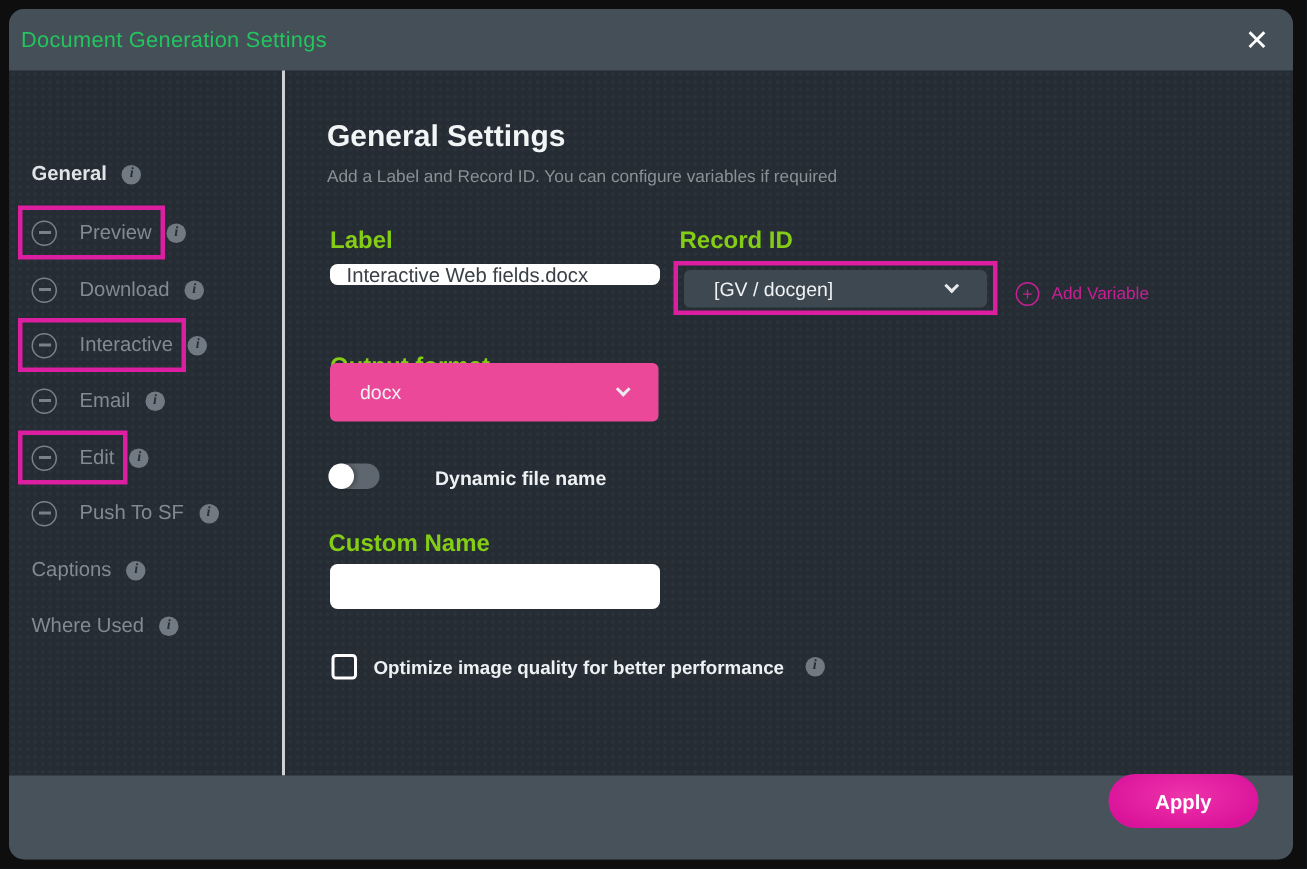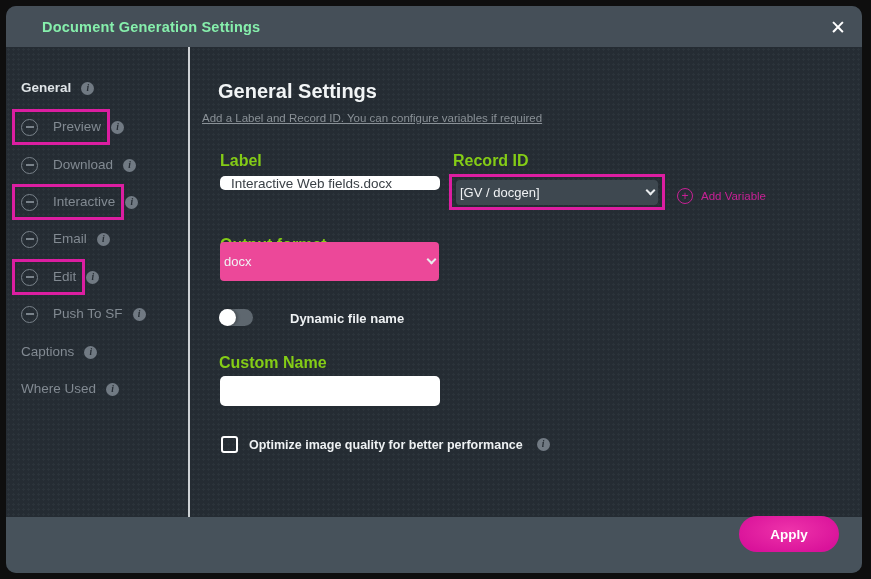--- a/index.html
+++ b/index.html
@@ -16,22 +16,22 @@
     border-radius:10px; background:#252c33;
   }
 
   
   .mheader {
     position:absolute; left:0; top:0; right:0; height:41px;
     background:#454f58; border-radius:10px 10px 0 0;
     display:flex; align-items:center;
   }
   .mtitle {
-    margin-left:36px; font-size:14.5px; font-weight:700;
-    color:#86efac; letter-spacing:.2px;
+    margin-left:8px; font-size:14.5px; font-weight:400;
+    color:#22c55e; letter-spacing:.2px;
   }
   .close {
     position:absolute; right:10px; top:7px; width:28px; height:28px;
     display:flex; align-items:center; justify-content:center;
     color:#ffffff; font-size:19px; font-weight:400; cursor:pointer;
   }
 
   
   .mbody {
     position:absolute; left:0; top:41px; right:0; bottom:56px;
@@ -40,21 +40,21 @@
   }
   .divider {
     position:absolute; left:182px; top:41px; width:2px; height:470px;
     background:#cdd1d4;
   }
 
   
   .srow {
     position:absolute; left:15px; height:18px;
     display:flex; align-items:center;
-    color:#828a92; font-size:13.5px; cursor:pointer; white-space:nowrap;
+    color:#828a92; font-size:13.5px; cursor:pointer; white-space:nowrap;margin-top:28px;
   }
   .row-main { display:flex; align-items:center; }
   .srow.hl .row-main { outline:3px solid #dc1ea1; outline-offset:6px; }
   .srow.active .side-label { color:#dfe4e7; font-weight:600; }
   .side-label { line-height:18px; }
   .minus {
     width:17px; height:17px; border:1.5px solid #79828a; border-radius:50%;
     position:relative; margin-right:15px; flex:0 0 auto;
   }
   .minus::after {
@@ -67,34 +67,34 @@
     display:flex; align-items:center; justify-content:center;
     margin-left:10px; flex:0 0 auto; line-height:13px;
   }
 
   
   .heading {
     position:absolute; left:212px; top:74px;
     font-size:20px; font-weight:700; color:#f2f5f6;
   }
   .subheading {
-    position:absolute; left:196px; top:106px;
-    font-size:11.5px; color:#8a9197;text-decoration:underline;
+    position:absolute; left:212px; top:106px;
+    font-size:11.5px; color:#8a9197;
   }
   .fieldlabel {
     position:absolute; font-size:16px; font-weight:700; color:#84cc16;
   }
   .textinput {
     position:absolute; background:#ffffff; border:none; border-radius:5px;
     font-family:"Liberation Sans", sans-serif;
     font-size:13.5px; color:#3a4046; padding:0 11px; outline:none;
   }
   .dd {
     position:absolute; display:flex; align-items:center;
-    justify-content:space-between; padding:0 4px;
+    justify-content:space-between; padding:0 20px;
     border-radius:4px; color:#f0f2f4; font-size:13px; cursor:pointer;
   }
   .chev {
     width:7px; height:7px; border-right:2px solid #e8ebed;
     border-bottom:2px solid #e8ebed; transform:rotate(45deg);
     margin-top:-4px; flex:0 0 auto;
   }
   .hlbox {
     position:absolute; border:3px solid #dc1ea1; pointer-events:none;
   }

